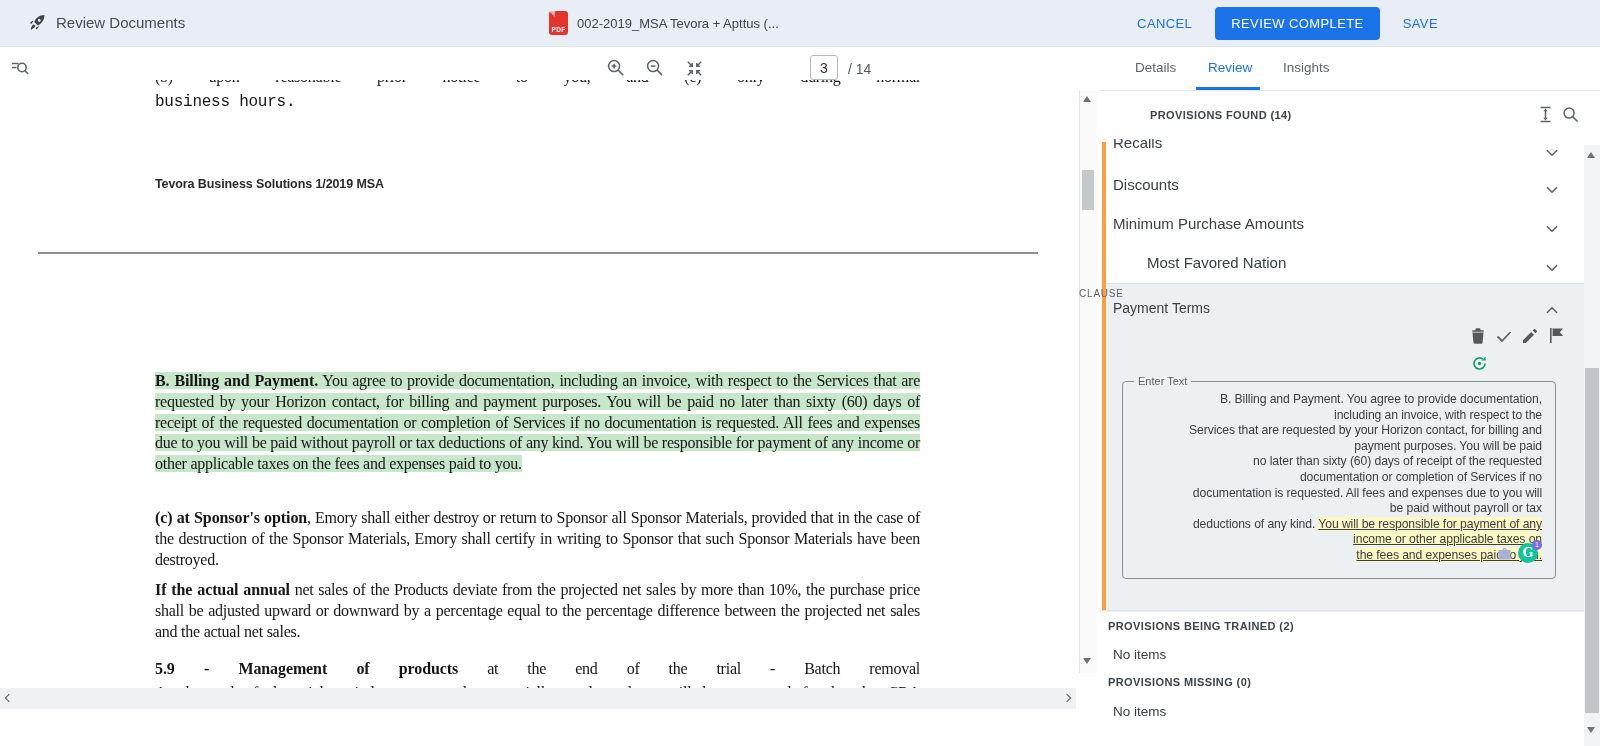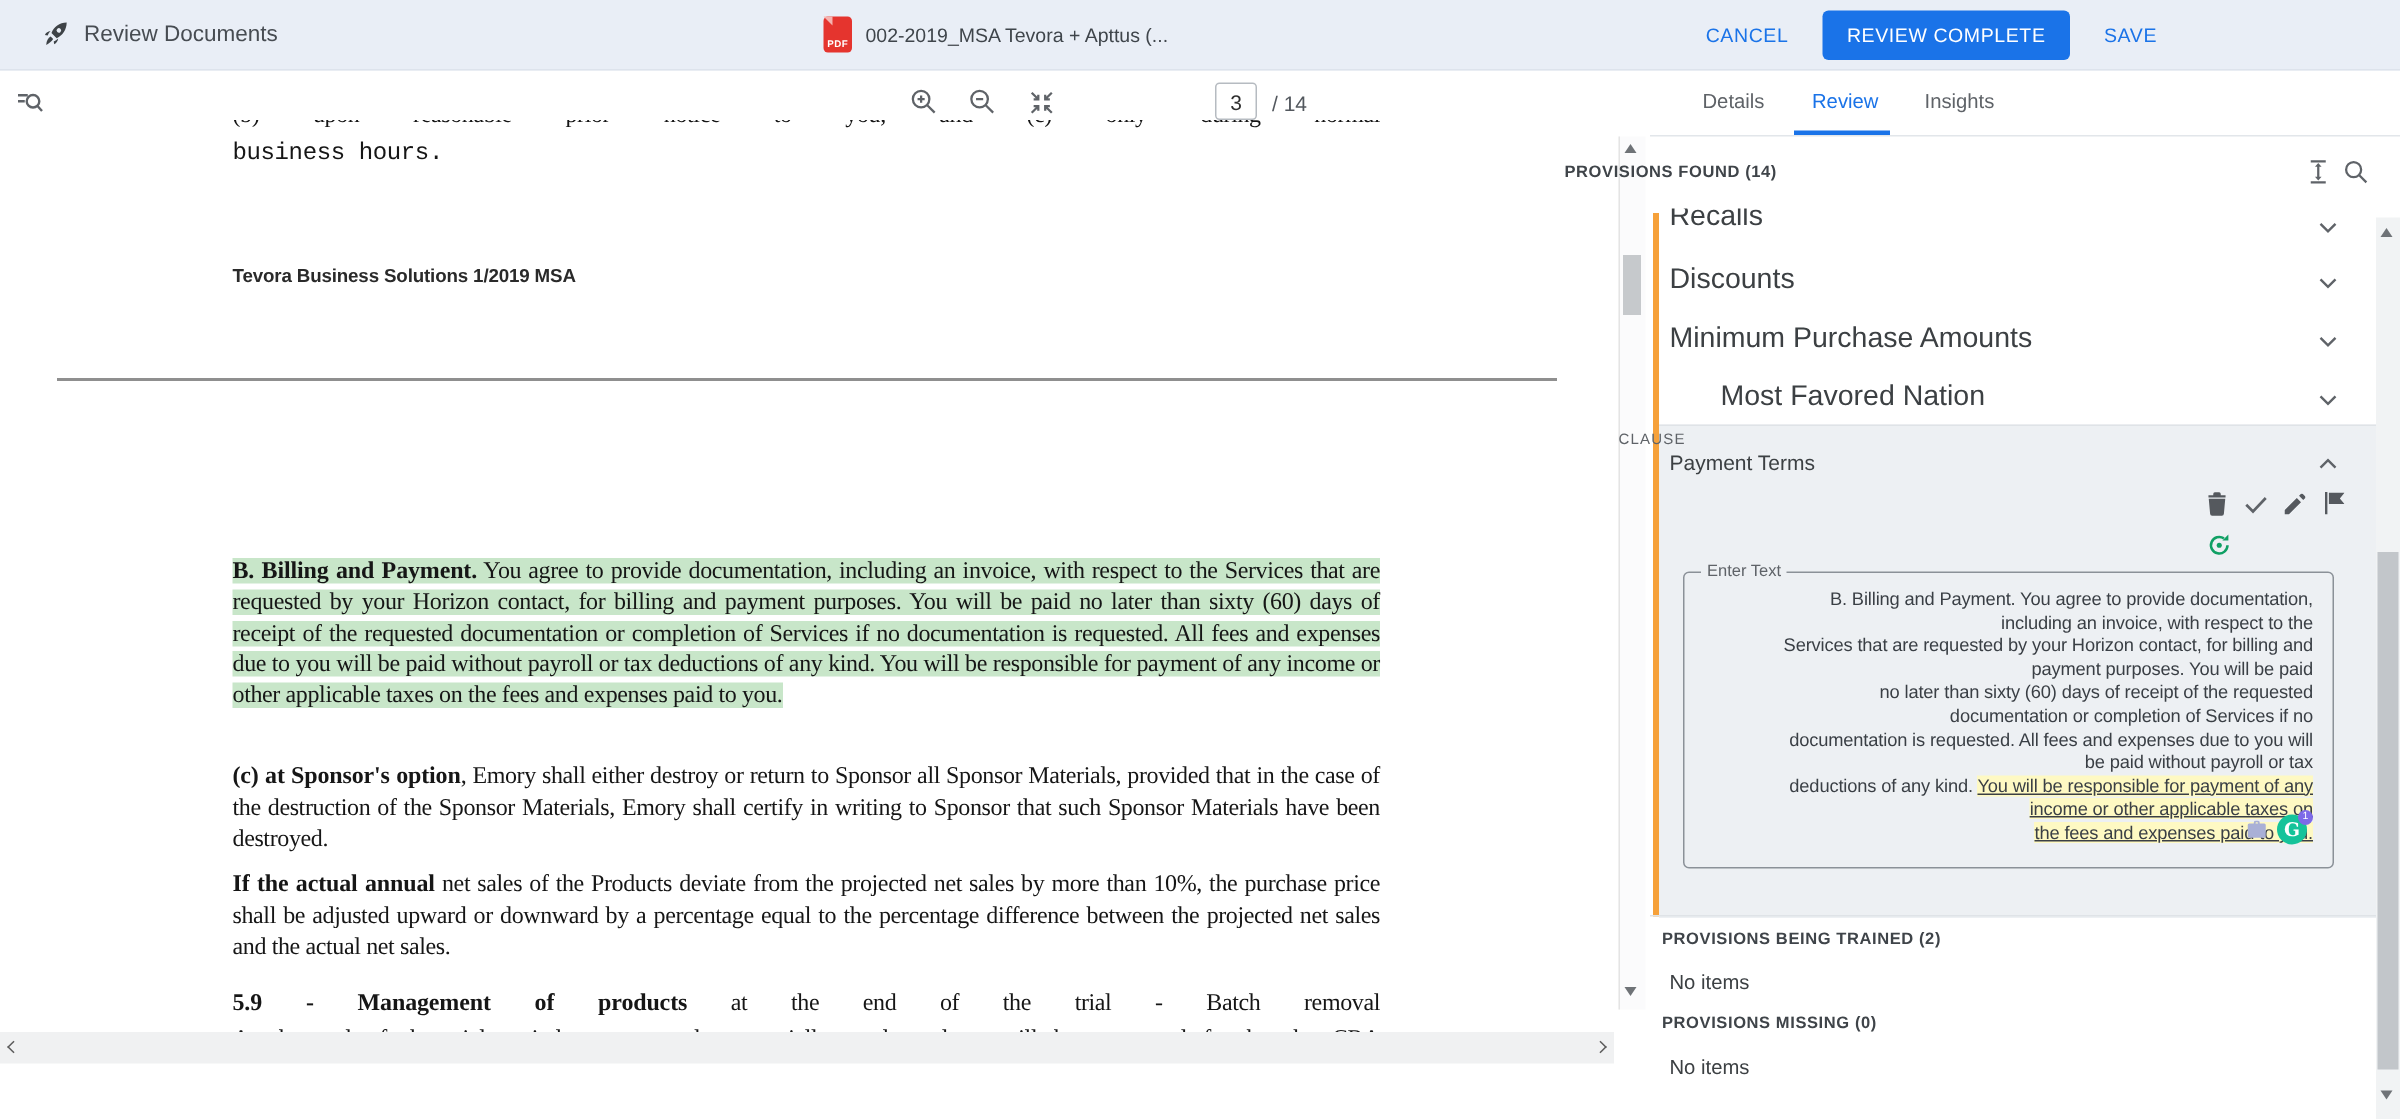--- a/index.html
+++ b/index.html
@@ -41,21 +41,21 @@
   .chev-r{position:absolute;right:6px;top:7px;width:5px;height:5px;border-left:1.5px solid #5a5a5a;border-bottom:1.5px solid #5a5a5a;transform:rotate(225deg);}
   
   .tri-up{width:0;height:0;border-left:4.5px solid transparent;border-right:4.5px solid transparent;border-bottom:6.5px solid #6f7377;}
   .tri-down{width:0;height:0;border-left:4.5px solid transparent;border-right:4.5px solid transparent;border-top:6.5px solid #6f7377;}
   .doc-vtrack{left:1079px;top:91px;width:17px;height:582px;background:#fbfbfc;border-left:1px solid #e4e4e4;}
   .doc-vthumb{left:1082px;top:170px;width:12px;height:40px;background:#c6c9cc;}
   .panel-vtrack{left:1584px;top:145px;width:16px;height:601px;background:#f1f3f4;}
   .panel-vthumb{left:1585px;top:368px;width:14px;height:345px;background:#c2c6ca;}
   
   .sec-title{font-size:11px;font-weight:bold;color:#3f4449;letter-spacing:.4px;}
-  .prov-label{font-size:19px;color:#3c4043;}
+  .prov-label{font-size:15px;color:#3c4043;}
   .orange-bar{left:1102px;top:142px;width:4px;height:469px;background:#f6a13a;}
   .clause-card{left:1106px;top:283px;width:478px;height:328px;background:#edf0f3;border-top:1px solid #dfe3e7;}
   .kicker{font-size:10px;color:#5f6368;letter-spacing:.8px;}
   .clause-name{font-size:14px;color:#3c4043;}
   .enter-box{left:1122px;top:381px;width:432px;height:196px;border:1px solid #8b9198;border-radius:4px;}
   .enter-label{left:1134px;top:375px;font-size:11px;color:#5f6368;background:#edf0f3;padding:0 4px;}
   .enter-text{left:1134px;top:392px;width:408px;font-size:12.2px;line-height:15.6px;color:#3a3f45;
               letter-spacing:-0.1px;white-space:pre-line;text-align:right;}
   .sel{background:#fef9c3;text-decoration:underline;}
   .gram{left:1518px;top:543px;width:20px;height:20px;border-radius:50%;background:#15c39a;text-align:center;}
@@ -157,21 +157,21 @@
   <div class="abs hscroll">
     <span class="chev-l"></span>
     <span class="chev-r"></span>
   </div>
 
   <div class="abs doc-vtrack"></div>
   <span class="abs tri-up" style="left:1083px;top:96px;"></span>
   <div class="abs doc-vthumb"></div>
   <span class="abs tri-down" style="left:1083px;top:658px;"></span>
 
-  <span class="abs sec-title" style="left:1043px;top:109px;">PROVISIONS FOUND (14)</span>
+  <span class="abs sec-title" style="left:1150px;top:109px;">PROVISIONS FOUND (14)</span>
   <button class="abs icon-btn" style="left:1538px;top:106px;">
     <svg width="15" height="17" viewBox="0 0 15 17">
       <g stroke="#5f6368" stroke-width="1.5" fill="none">
           <path d="M2.5 1.5h10M2.5 15.5h10M7.5 4.7v7.6"></path>
         </g>
       <path d="M7.5 2.6l2.2 2.6H5.3z" fill="#5f6368"></path>
         <path d="M7.5 14.4l2.2-2.6H5.3z" fill="#5f6368"></path>
     </svg>
   </button>
   <button class="abs icon-btn" style="left:1562px;top:106px;">

